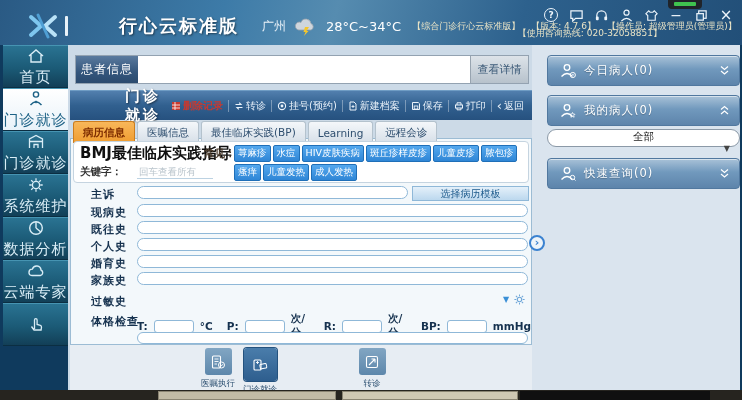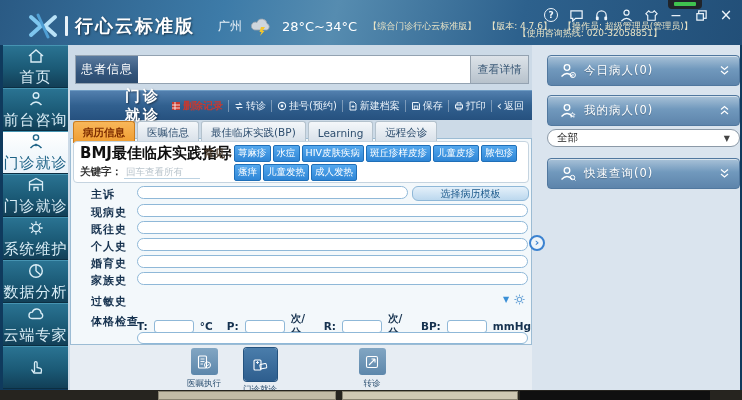--- a/index.html
+++ b/index.html
@@ -6,21 +6,21 @@
     font-family:"DejaVu Sans","Liberation Sans",sans-serif;background:#d7e2ec;position:relative;}
   *{box-sizing:border-box;}
   svg{display:block;}
 
   
   .titlebar{position:absolute;left:0;top:0;width:742px;height:45px;
     background:linear-gradient(105deg,#2a5a84 0%,#3d7ba8 30%,#568cb0 45%,#2d618d 70%,#224f78 100%);}
   .tb-row{position:absolute;left:28px;top:13px;display:flex;align-items:center;gap:7px;color:#fff;}
   .logo{width:30px;height:26px;}
   .tb-sep{width:3px;height:20px;background:#e9f2f8;border-radius:1px;}
-  .app-title{font-size:18px;font-weight:bold;letter-spacing:2px;color:#fff;text-shadow:1px 1px 2px rgba(0,0,0,.5);}
+  .app-title{font-size:18px;font-weight:bold;letter-spacing:2px;color:#fff;text-shadow:1px 1px 2px rgba(0,0,0,.5);margin-left:44px;}
   .tb-city{font-size:12px;color:#e8f1f8;margin-left:16px;}
   .weather{width:26px;height:20px;}
   .tb-temp{font-size:13px;color:#fff;}
   .tb-info{font-size:9px;color:#e8e3c6;margin-left:4px;white-space:nowrap;}
   .tb-hotline{position:absolute;right:80px;top:27px;font-size:9px;color:#e8e3c6;white-space:nowrap;}
   .tb-icons{position:absolute;right:8px;top:7px;display:flex;align-items:center;gap:9px;color:#eef5fb;}
   .tb-icons .ic{width:16px;height:16px;display:flex;align-items:center;justify-content:center;cursor:pointer;}
   .help-circ{width:14px;height:14px;border:1.4px solid #eef5fb;border-radius:50%;font-size:9px;
     display:flex;align-items:center;justify-content:center;font-weight:bold;}
   .win-min{font-size:14px;}
@@ -72,36 +72,36 @@
   .tab{height:22px;padding:1px 9px;font-size:10.5px;color:#2f4f6f;cursor:pointer;
     background:linear-gradient(180deg,#f4f7fa,#d6dfe8);border:1px solid #b4c2cd;border-bottom:none;
     border-radius:3px 3px 0 0;display:flex;align-items:center;}
   .tab.active{background:linear-gradient(180deg,#f8b75a,#ef9c30);border-color:#cc7d1e;
     color:#7e2d00;font-weight:bold;}
 
   
   .bmj-box{position:absolute;left:73px;top:141px;width:456px;height:42px;background:#fff;
     border:1px solid #c5d4e0;border-radius:4px;}
   .bmj-title{position:absolute;left:6px;top:2px;font-size:15px;font-weight:bold;color:#101010;}
-  .bmj-kw{position:absolute;left:6px;top:23px;display:flex;align-items:center;gap:2px;justify-content:center;}
+  .bmj-kw{position:absolute;left:6px;top:23px;display:flex;align-items:center;gap:15px;justify-content:center;}
   .bmj-kw-label{font-size:10.5px;font-weight:bold;color:#333;}
   .bmj-kw-input{width:76px;height:14px;border:1px solid #bcd2e2;border-width:0 0 1px 0;outline:none;
     font-size:9.5px;color:#555;}
   .bmj-kw-input::placeholder{color:#b9c4cc;}
   .bmj-common{position:absolute;left:130px;top:5px;font-size:10.5px;font-weight:bold;color:#4a3a2a;}
   .bmj-tags{position:absolute;left:160px;top:3px;width:292px;display:flex;flex-wrap:wrap;gap:2px;}
   .tag{background:linear-gradient(180deg,#54a8ee,#2f86d6);border:1px solid #1f6fb8;color:#fff;
     font-size:9.5px;padding:1px 3px;border-radius:2px;cursor:pointer;white-space:nowrap;}
 
   
   .form-label{position:absolute;left:91px;font-size:11px;font-weight:bold;color:#16324f;letter-spacing:1px;}
   .f-input{position:absolute;height:13px;border:1px solid #8fb8d8;border-radius:7px;background:#fff;
     outline:none;padding:0 6px;font-size:10px;}
   .tpl-btn{position:absolute;left:412px;top:186px;width:117px;height:15px;
-    background:linear-gradient(180deg,#e4f0fa,#bcd8ee);border:1px solid #8fb8d8;border-radius:6px;
+    background:linear-gradient(180deg,#e4f0fa,#bcd8ee);border:1px solid #8fb8d8;border-radius:0;
     color:#1d5a8c;font-size:10px;display:flex;align-items:center;justify-content:center;cursor:pointer;}
   .allergy-ctrl{position:absolute;left:503px;top:293px;display:flex;align-items:center;gap:4px;}
   .dd-tri{color:#3a8fd6;font-size:8px;cursor:pointer;}
   .gear-sm{width:13px;height:13px;color:#6fa7d8;cursor:pointer;}
   .vitals{position:absolute;left:137px;top:312px;width:394px;display:flex;align-items:center;gap:6px;}
   .vl{font-size:10.5px;font-weight:bold;color:#16324f;}
   .v-input{width:40px;height:13px;border:1px solid #8fb8d8;border-radius:3px;outline:none;font-size:10px;padding:0 3px;}
   .stub-input{position:absolute;left:137px;top:332px;width:391px;height:12px;border:1px solid #8fb8d8;
     border-radius:7px;background:#fff;}
 
@@ -117,21 +117,21 @@
 
   
   .rp-panel{position:absolute;left:547px;width:193px;height:31px;border-radius:4px;cursor:pointer;
     background:linear-gradient(180deg,#a9c2d8,#7199bd 45%,#5d84ab);border:1px solid #51789f;
     box-shadow:inset 0 1px 0 rgba(255,255,255,.55);display:flex;align-items:center;color:#fff;}
   .rp-icon{margin:0 7px 0 11px;width:18px;height:18px;}
   .rp-title{flex:1;font-size:11.5px;letter-spacing:1px;text-shadow:0 1px 1px rgba(0,0,0,.25);}
   .rp-chev{margin-right:9px;width:11px;height:11px;}
   .rp-select{position:absolute;left:547px;top:129px;width:193px;height:18px;background:#fff;
     border:1px solid #8b99a7;border-radius:9px;display:flex;align-items:center;padding:0 9px;
-    font-size:10.5px;color:#222;cursor:pointer;}
+    font-size:10.5px;color:#222;cursor:pointer;flex-direction:column;}
   .rp-select .sel-arrow{margin-left:auto;font-size:8px;color:#444;}
   .collapse-btn{position:absolute;left:529px;top:235px;width:16px;height:16px;border:2px solid #3b82d0;
     border-radius:50%;background:#eef4f9;color:#3b82d0;font-size:11px;font-weight:bold;line-height:12px;
     text-align:center;cursor:pointer;}
 
   
   .taskbar{position:absolute;left:0;top:390px;width:742px;height:10px;background:#26241f;}
   .tk{position:absolute;top:1px;height:9px;cursor:pointer;}
   .tk1{left:158px;width:178px;background:#c2bba6;border:1px solid #8a8472;}
   .tk2{left:342px;width:176px;background:#cfc8b3;border:1px solid #8a8472;}
@@ -206,27 +206,20 @@
 <div class="frame-right"></div>
 <div class="main-bg"></div>
 <div class="right-bg"></div>
 
 <div class="sidebar">
   <div class="sb-item">
     <svg viewBox="0 0 20 20">
         <path d="M3 10 L10 4 L17 10 M5 9 V16 H15 V9" fill="none" stroke="currentColor" stroke-width="1.4"></path>
       </svg>
     <span class="sb-label">首页</span>
-  </div>
-  <div class="sb-item">
-    <svg viewBox="0 0 20 20">
-        <circle cx="10" cy="6.5" r="2.8" fill="none" stroke="currentColor" stroke-width="1.4"></circle>
-        <path d="M4.5 16 q5.5 -6 11 0" fill="none" stroke="currentColor" stroke-width="1.4"></path>
-      </svg>
-    <span class="sb-label">前台咨询</span>
   </div>
   <div class="sb-item active">
     <svg viewBox="0 0 20 20">
         <circle cx="10" cy="5.5" r="2.6" fill="none" stroke="currentColor" stroke-width="1.4"></circle>
         <path d="M4.5 16 q5.5 -6.5 11 0" fill="none" stroke="currentColor" stroke-width="1.4"></path>
         <path d="M8.7 13 h2.6 M10 11.7 v2.6" stroke="currentColor" stroke-width="1.2"></path>
       </svg>
     <span class="sb-label">门诊就诊</span>
   </div>
   <div class="sb-item">
@@ -394,21 +387,21 @@
   <span class="vl" style="margin-left:8px">R:</span>
   <input class="v-input" style="">
   <span class="vl">次/分</span>
   <span class="vl" style="margin-left:8px">BP:</span>
   <input class="v-input" style="">
   <span class="vl">mmHg</span>
 </div>
 <div class="stub-input"></div>
 
 <div class="dock">
-  <div class="dock-item" style="left:106px">
+  <div class="dock-item" style="left:120px">
     <div class="dock-tile">
         <svg viewBox="0 0 16 16">
           <rect x="2.5" y="2" width="8" height="12" rx="1" fill="none" stroke="#fff" stroke-width="1.1"></rect>
           <path d="M4.5 5 h4 M4.5 7.5 h4 M4.5 10 h2.5" stroke="#fff" stroke-width=".9"></path>
           <circle cx="11.5" cy="11" r="3" fill="none" stroke="#fff" stroke-width="1"></circle>
           <path d="M10.3 11 l1 1 l1.6 -1.8" fill="none" stroke="#fff" stroke-width=".9"></path>
         </svg>
       </div>
     <span class="dock-label">医嘱执行</span>
   </div>

